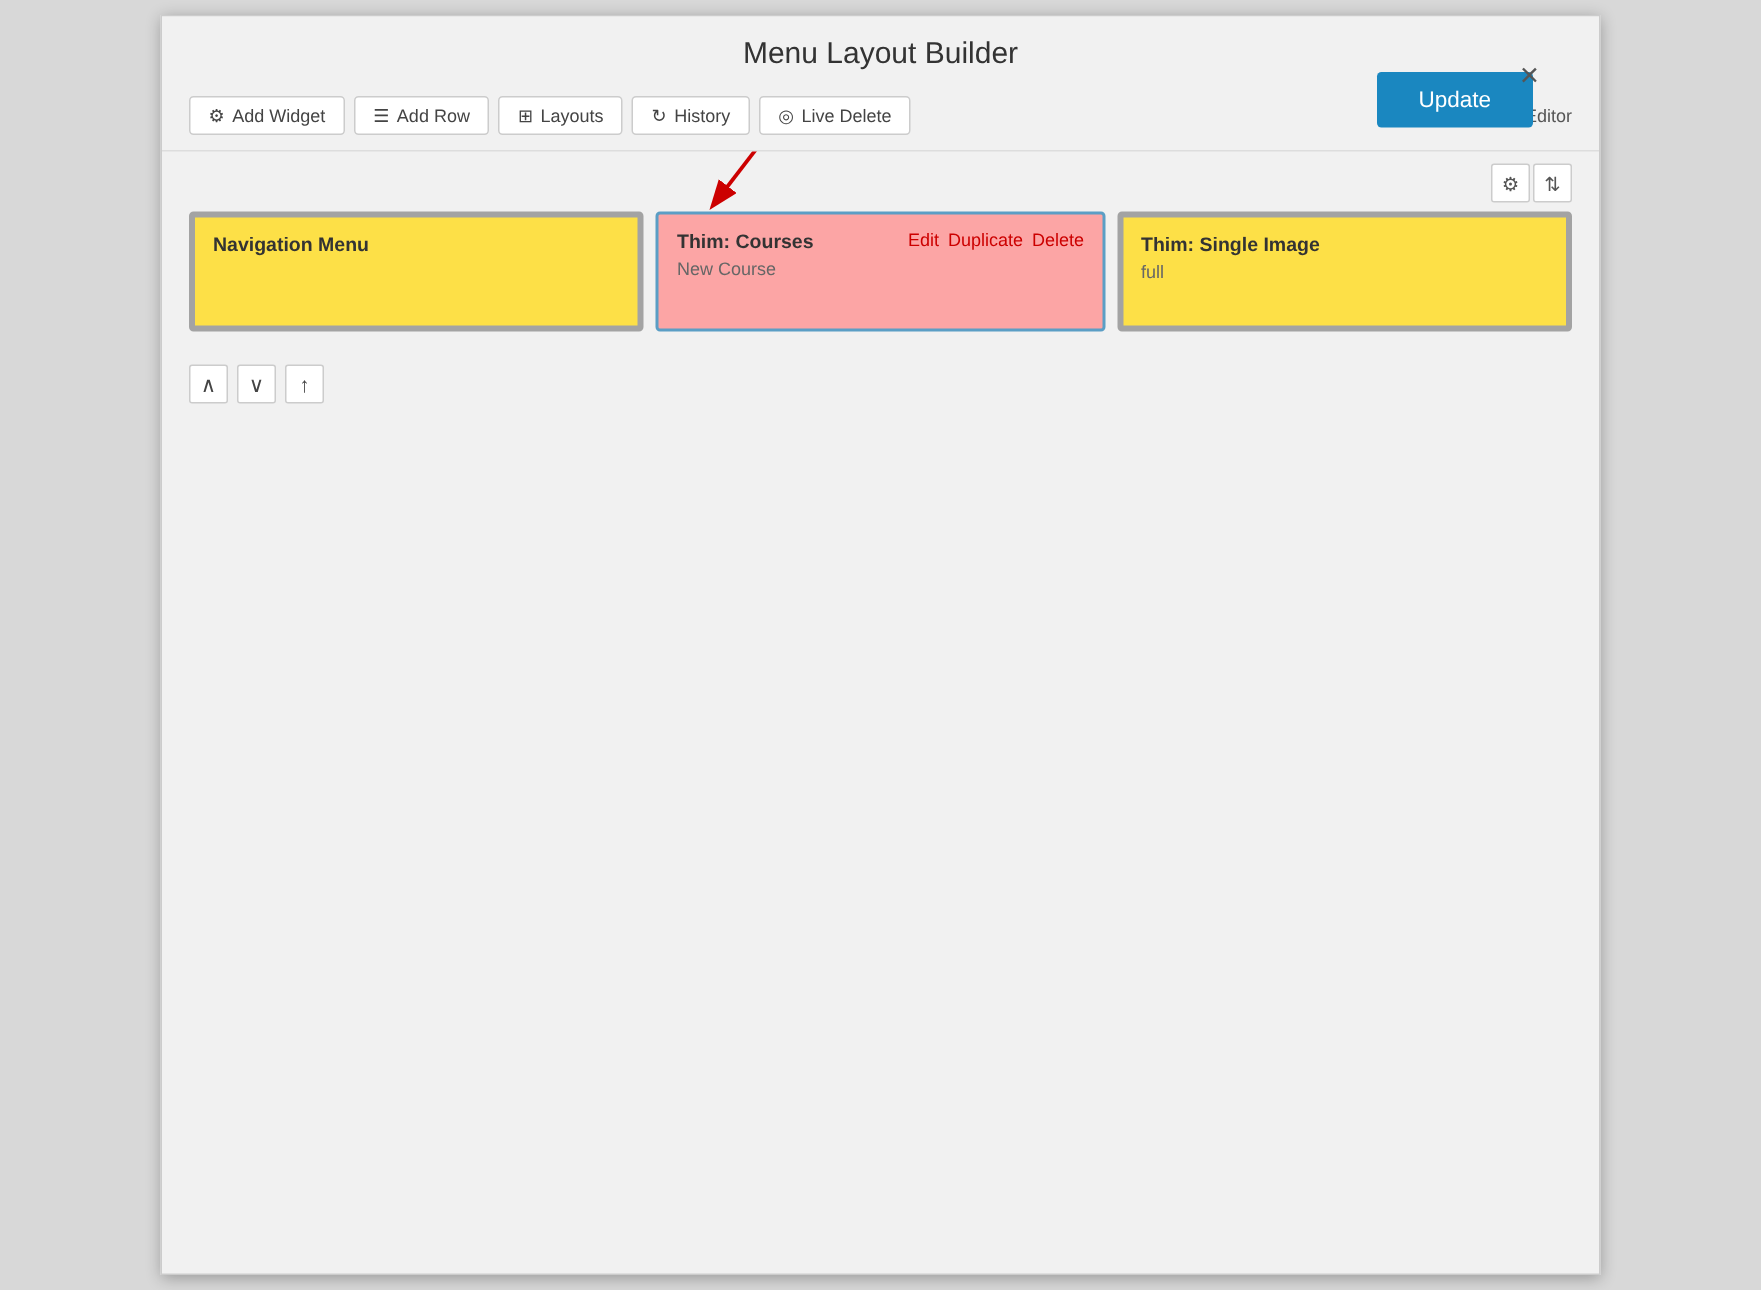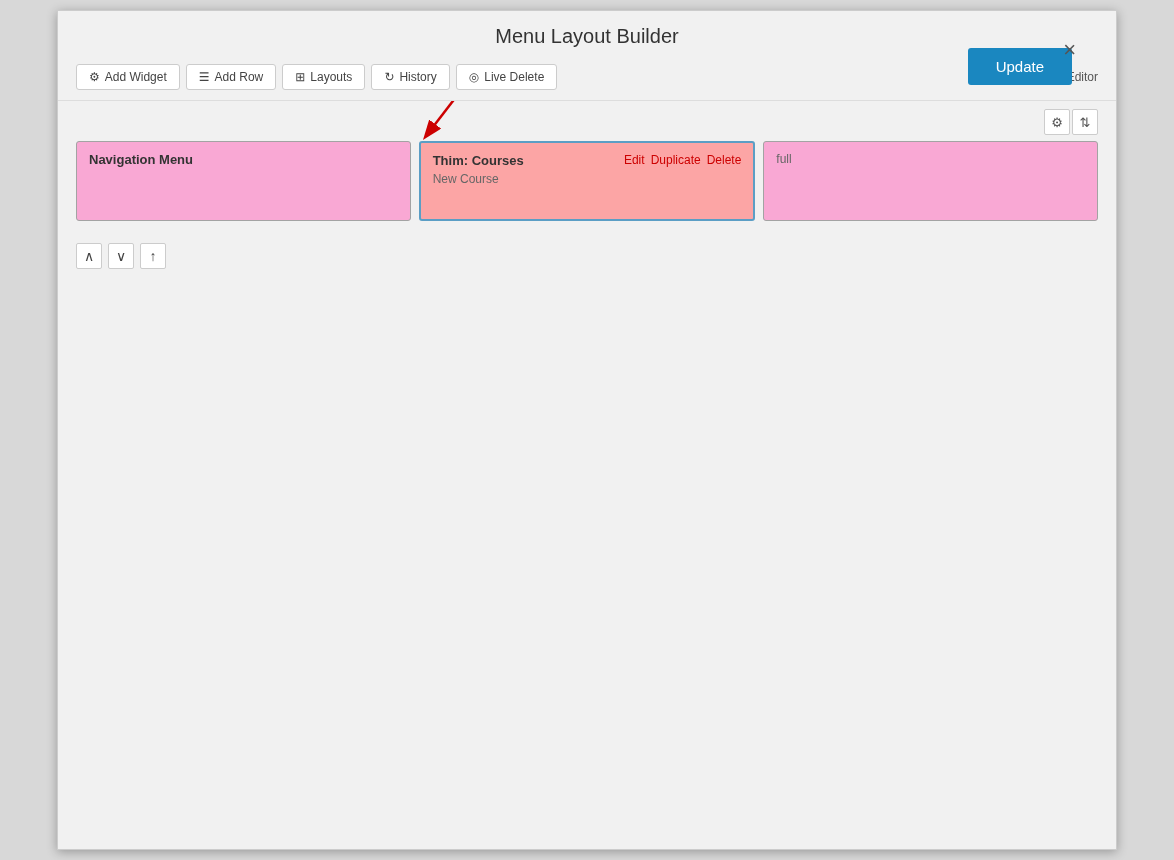--- a/index.html
+++ b/index.html
@@ -8,21 +8,21 @@
       font-family: -apple-system, BlinkMacSystemFont, "Segoe UI", Arial, sans-serif;
       font-size: 13px;
       color: #333;
       width: 1174px;
       height: 860px;
       overflow: hidden;
     }
     .dialog {
       background: #f1f1f1;
       border: 1px solid #ccc;
-      width: 1060px;
+      width: 960px;
       margin: 10px auto;
       height: 840px;
       box-shadow: 0 2px 10px rgba(0,0,0,0.3);
       display: flex;
       flex-direction: column;
     }
     .close-btn {
       position: absolute;
       right: 16px;
       top: 14px;
@@ -102,22 +102,22 @@
       font-size: 13px;
       color: #555;
       border-radius: 2px;
     }
     .widgets-row {
       display: flex;
       gap: 8px;
       padding-bottom: 12px;
     }
     .widget-card {
-      border: 1px solid #a3a3a3;
-      background: #f9a8d4;
+      border: 4px solid #a3a3a3;
+      background: #fde047;
       border-radius: 3px;
       padding: 10px 12px;
       flex: 1;
       min-height: 80px;
     }
     .widget-card.active {
       border: 2px solid #5b9ec5;
       background: #fca5a5;
     }
     .widget-card-title {
@@ -246,20 +246,21 @@
             <div class="widget-actions">
               <a class="widget-action-link">Edit</a>
               <a class="widget-action-link">Duplicate</a>
               <a class="widget-action-link">Delete</a>
             </div>
           </div>
           <div class="widget-card-sub">New Course</div>
         </div>
 
         <div class="widget-card">
+          <div class="widget-card-title">Thim: Single Image</div>
           <div class="widget-card-sub">full</div>
         </div>
 
       </div>
     </div>
 
     <div class="row-footer">
       <div class="row-nav-btn">∧</div>
       <div class="row-nav-btn">∨</div>
       <div class="row-nav-btn">↑</div>

